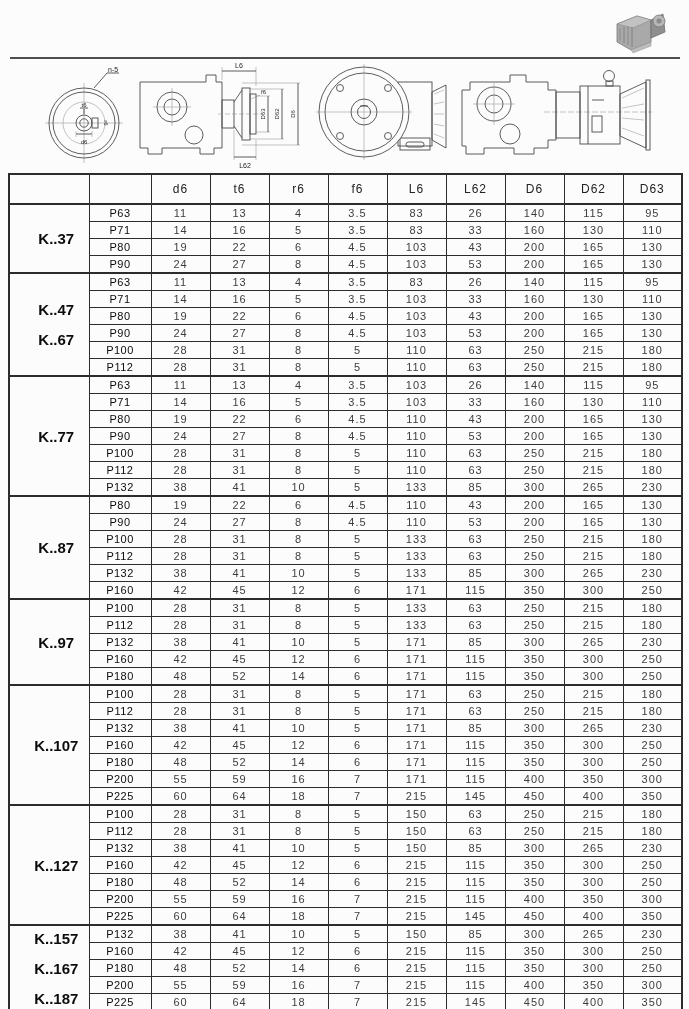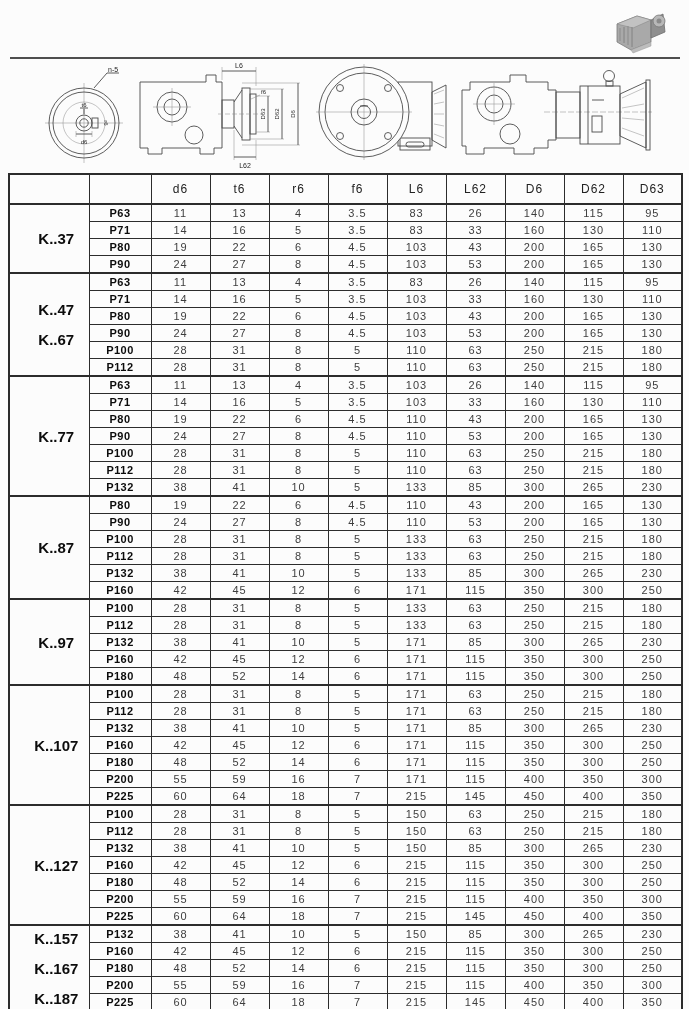--- a/index.html
+++ b/index.html
@@ -25,21 +25,21 @@
     border-collapse:collapse;table-layout:fixed;
     border:2px solid #2c2c2c;
   }
   table.dim td{
     border:1px solid #2c2c2c;text-align:center;vertical-align:middle;
     padding:0;overflow:hidden;
   }
   table.dim thead td{height:28px;font-size:12px;color:#222;letter-spacing:1px;}
   table.dim tbody td{height:16px;}
   td.num-cell{font-size:11px;color:#3d3d3d;letter-spacing:1px;}
-  td.size-cell{font-size:11px;font-weight:bold;color:#0c0c0c;letter-spacing:0.5px;}
+  td.size-cell{font-size:11px;font-weight:normal;color:#0c0c0c;letter-spacing:0.5px;}
   td.group-cell{font-size:15px;font-weight:bold;color:#0c0c0c;}
   tr.group-start td{border-top:2px solid #2c2c2c;}
   .group-inner{display:flex;flex-direction:column;gap:13px;justify-content:center;padding-left:14px;}
 </style>
 </head>
 <body>
 
 <svg class="logo" viewBox="0 0 64 50">
   <polygon points="10,18 30,10 44,14 44,36 24,44 10,36" fill="#a9a9a9" stroke="#7a7a7a" stroke-width="0.8"></polygon>
   <polygon points="10,18 30,10 44,14 26,22" fill="#c2c2c2" stroke="#8a8a8a" stroke-width="0.6"></polygon>

